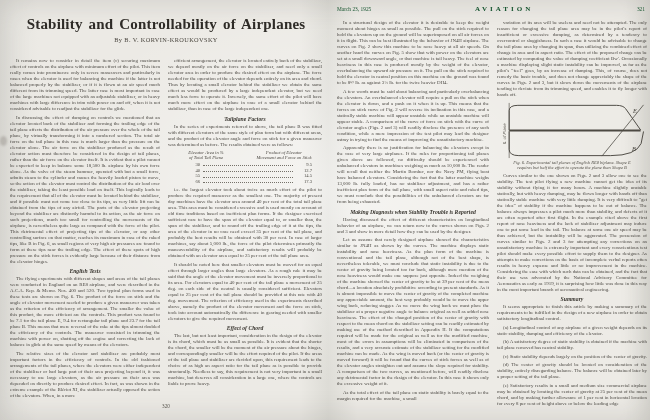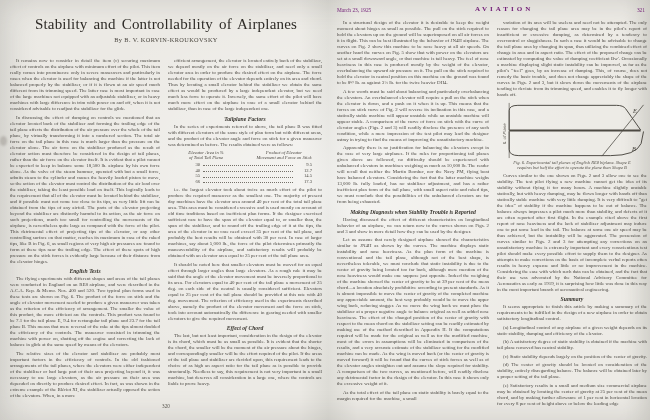--- a/index.html
+++ b/index.html
@@ -11,21 +11,21 @@
   .scan{
     position:absolute;inset:0;
     background:
       radial-gradient(ellipse at 50% 45%, rgba(255,255,255,0.5) 0%, rgba(255,255,255,0) 60%),
       linear-gradient(90deg, #e4e3de 0, #eceae5 6%, #eceae5 46%, #dddcd6 50.5%, #edebe6 55%, #edebe6 96%, #e2e1db 100%);
     box-shadow:inset 0 0 30px rgba(60,58,50,0.18);
   }
   .smudge{position:absolute;left:0;top:136px;width:7px;height:10px;background:rgba(90,85,75,0.25);border-radius:50%;filter:blur(1px);}
   
   .title-block{position:absolute;left:0;top:16px;width:332px;text-align:center;color:#2e2b27;}
-  .a-title{font-size:15px;font-weight:normal;letter-spacing:.2px;word-spacing:2px;}
+  .a-title{font-size:15px;font-weight:bold;letter-spacing:.2px;word-spacing:2px;}
   .a-sub{font-size:9px;margin-top:4px;color:#3b3833;}
   .a-by{font-size:6.3px;margin-top:3px;letter-spacing:.4px;color:#4a463f;}
   .col{
     position:absolute;top:58px;height:344px;overflow:hidden;
     font-size:4.9px;line-height:6px;color:#4b4843;
     text-align:justify;
   }
   .col p{margin:0 0 2.5px;text-indent:6px;}
   .chead{font-weight:bold;font-style:italic;font-size:5.7px;text-align:center;text-indent:0 !important;margin:3.5px 0 2px !important;color:#37342e;}
   .chead2{line-height:6.4px;}
@@ -34,21 +34,21 @@
   .pagenum{position:absolute;left:0;top:403px;width:332px;text-align:center;font-size:5.2px;color:#55524b;}
   
   .t-table{margin:1px 2px 3px;font-size:4.6px;line-height:5.4px;color:#4b4843;}
   .t-head{display:flex;justify-content:space-between;font-style:italic;text-align:center;margin-bottom:1px;}
   .t-head .hc{width:48%;}
   .t-row{display:flex;align-items:flex-end;padding:0 8px 0 14px;height:5.6px;}
   .t-row .ar{width:16px;text-align:right;}
   .t-row .lead{flex:1;border-bottom:1px dotted #76726a;margin:0 3px 1px;}
   .t-row .pr{width:16px;text-align:right;}
   
-  .rp-header{position:absolute;left:337px;top:5px;width:308px;display:flex;justify-content:space-between;align-items:flex-end;color:#701a75;}
+  .rp-header{position:absolute;left:337px;top:5px;width:308px;display:flex;justify-content:space-between;align-items:center;color:#14532d;}
   .rp-date{font-size:5.4px;}
   .rp-journal{font-size:7px;font-weight:bold;letter-spacing:3px;}
   .rp-page{font-size:5.4px;}
   #rp-col1{left:337px;top:20px;width:152px;height:392px;}
   #rp-col2{left:497px;top:20px;width:150px;height:392px;}
   
   .figure{margin:2px 0 3px;text-indent:0 !important;}
   .figure svg{display:block;width:100%;height:58px;}
   .figcap{font-style:italic;font-size:4.5px;line-height:5.2px;text-align:center;text-indent:0 !important;margin:1px 2px 2px !important;color:#514e47;}
   .sum-item{text-indent:6px;}

